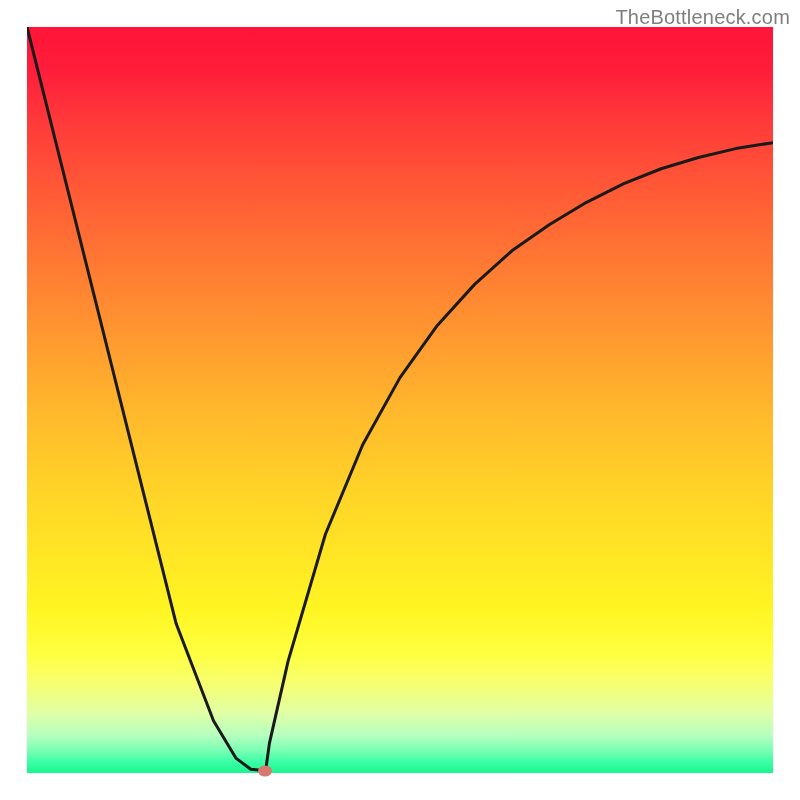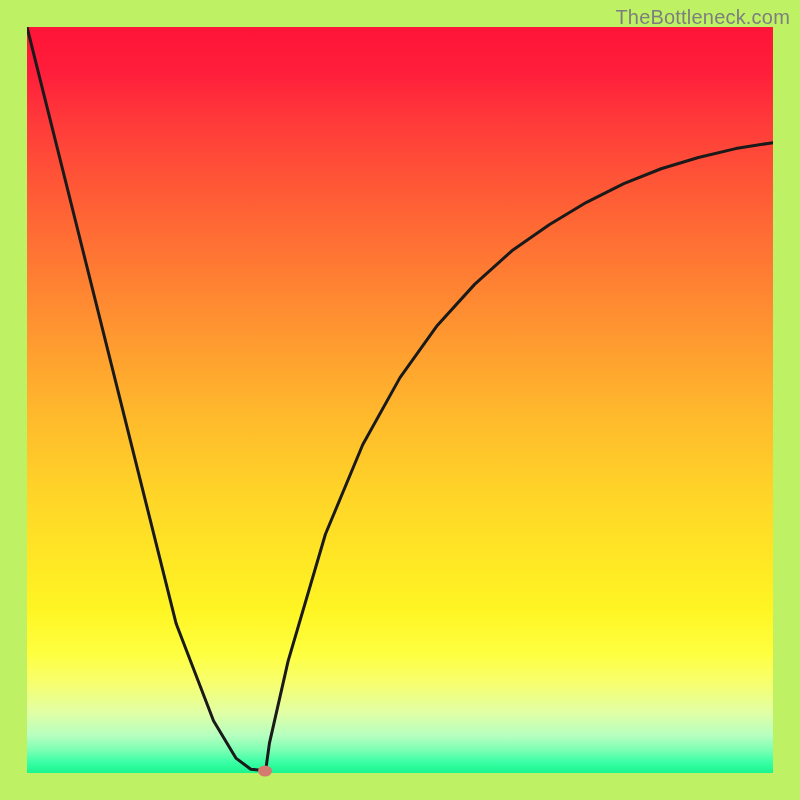--- a/index.html
+++ b/index.html
@@ -7,21 +7,21 @@
     padding: 0;
     width: 800px;
     height: 800px;
     background: #000;
     font-family: Arial, Helvetica, sans-serif;
   }
   .stage {
     position: relative;
     width: 800px;
     height: 800px;
-    background: #bef264;
+    background: #ffffff;
   }
   .plot-area {
     position: absolute;
     left: 27px;
     top: 27px;
     width: 746px;
     height: 746px;
     background: linear-gradient(
       to bottom,
       #ff1437 0%,

